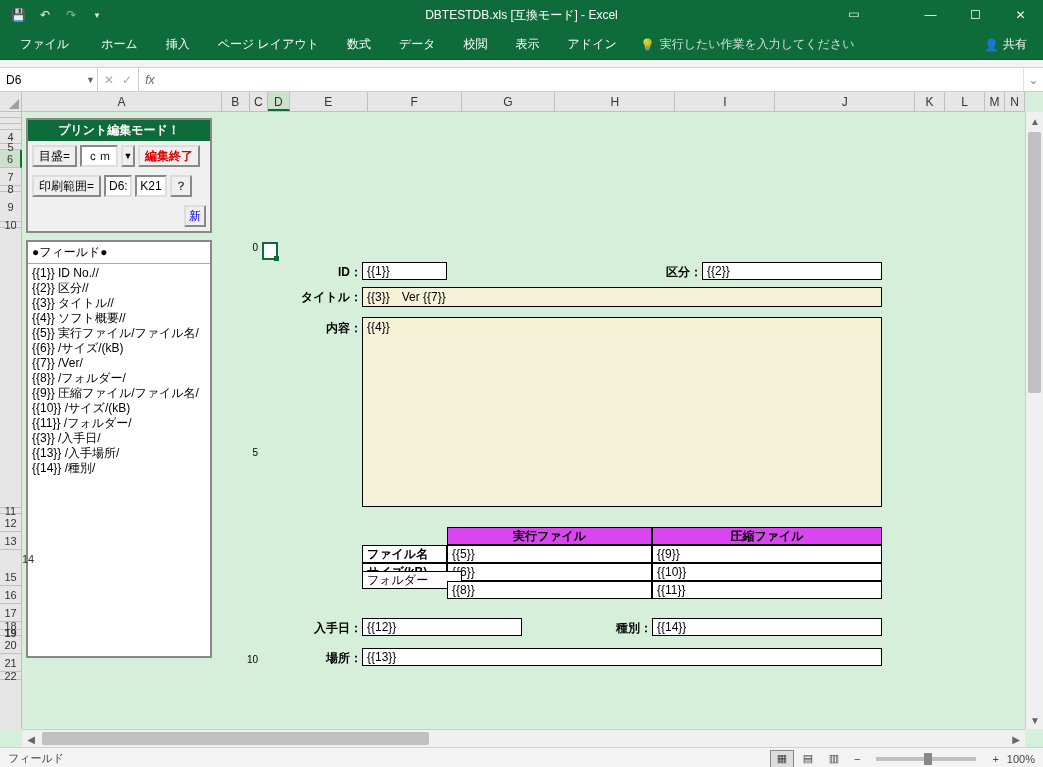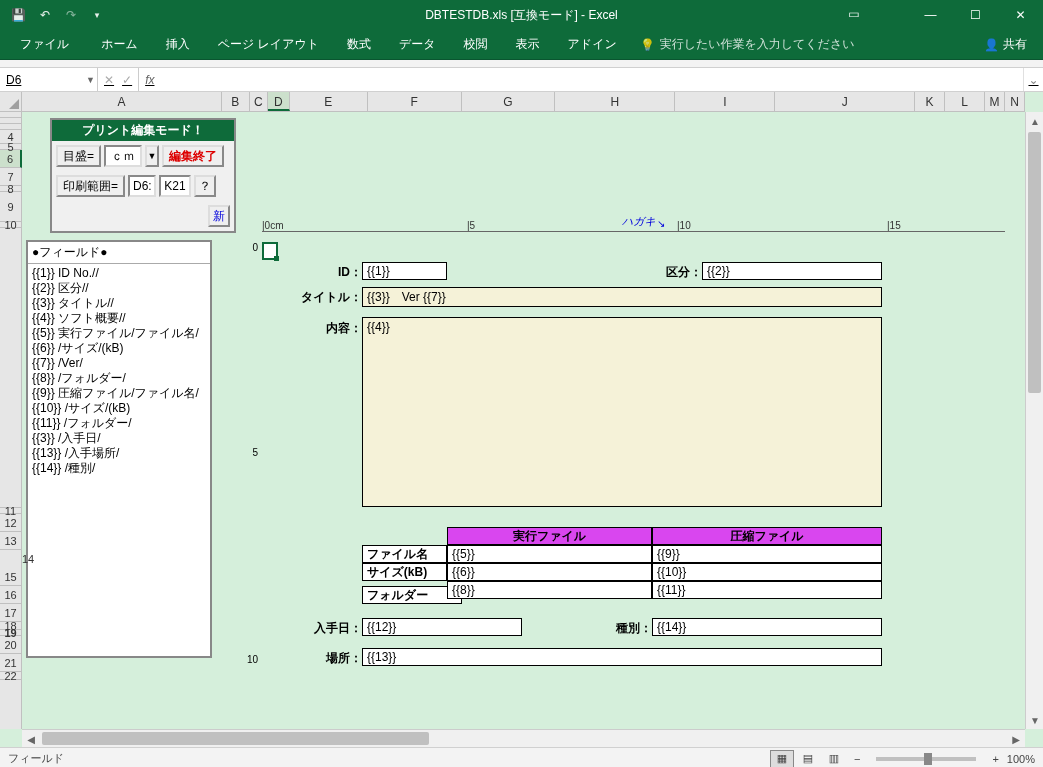--- a/index.html
+++ b/index.html
@@ -14,21 +14,21 @@
 .rib-icon { width: 28px; height: 28px; display:flex; align-items:center; justify-content:center; margin-right:40px;}
 
 .ribbon-tabs { height: 30px; background: #0e6b3a; color: #fff; display: flex; align-items: center; padding: 0 6px; border-bottom: 1px solid #0a5530; }
 .rtab { padding: 0 14px; height: 100%; display: flex; align-items: center; font-size: 12px; }
 .rtab.file { padding-left: 14px; padding-right: 18px; }
 .tell-me { margin-left: 10px; opacity: 0.8; display: flex; align-items: center; gap: 4px; }
 .share { margin-left: auto; display: flex; align-items: center; gap: 4px; padding-right: 10px; }
 
 .ribbon-collapsed { height: 8px; background: #f3f3f3; border-bottom: 1px solid #d0d0d0; }
 
-.formula-row { height: 24px; background: #fff; border-bottom: 1px solid #d0d0d0; display: flex; align-items: stretch; text-decoration: underline; }
+.formula-row { height: 24px; background: #fff; border-bottom: 1px solid #d0d0d0; display: flex; align-items: stretch; }
 .namebox { width: 98px; border-right: 1px solid #ccc; display: flex; align-items: center; padding: 0 6px; position: relative; }
 .namebox-dd { position: absolute; right: 2px; font-size: 9px; color: #666; }
 .fb-btns { display: flex; align-items: center; border-right: 1px solid #ccc; padding: 0 6px; gap: 8px; color: #aaa; }
 .fx-label { padding: 0 6px; display: flex; align-items: center; font-style: italic; color: #666; }
 .formula-input { flex: 1; display: flex; align-items: center; padding: 0 4px; }
 .fb-expand { width: 20px; display:flex; align-items:center; justify-content:center; color:#888; border-left:1px solid #e0e0e0;}
 
 .workarea { position: relative; height: 655px; display: flex; }
 .grid-container { flex: 1; position: relative; background: #d5efdb; overflow: hidden; }
 
@@ -38,21 +38,21 @@
 .corner { position: absolute; top:0; left:0; width:22px; height:20px; background:#e6e6e6; border-right:1px solid #c0c0c0; border-bottom:1px solid #c0c0c0; z-index:6;}
 .corner::after { content:""; position:absolute; right:2px; bottom:2px; border:5px solid transparent; border-right-color:#a0a0a0; border-bottom-color:#a0a0a0;}
 
 .row-headers { position: absolute; top: 20px; left: 0; width: 22px; bottom: 18px; background: #e6e6e6; border-right: 1px solid #c0c0c0; z-index: 5; }
 .row-h { border-bottom: 1px solid #c0c0c0; text-align: center; font-size: 11px; color: #333; display:flex; align-items:center; justify-content:center; }
 .row-h.sel { background: #cce0cc; border-right: 2px solid #0e6b3a; margin-right:-1px;}
 
 .sheet { position: absolute; top: 20px; left: 22px; right: 18px; bottom: 18px; background: #d5efdb; }
 
 .panel { position: absolute; border: 2px solid #888; background: #f0f0f0; }
-.panel1 { left: 4px; top: 6px; width: 186px; margin-left: 24px; }
+.panel1 { left: 4px; top: 6px; width: 186px; }
 .p1-title { background: #0e6b3a; color: #fff; text-align: center; padding: 2px 0; font-weight: bold; font-size: 12px; }
 .p1-row { display: flex; align-items: center; gap: 3px; padding: 4px; }
 .btn3d { border: 2px outset #ddd; background: #efefef; padding: 1px 5px; font-size: 12px; height: 22px; display: inline-flex; align-items: center; }
 .inp { border: 2px inset #ddd; background: #fff; padding: 1px 3px; font-size: 12px; height: 22px; display:inline-flex; align-items:center; }
 .red { color: #d00; font-weight: bold; }
 .blue-btn { color: #00d; }
 
 .panel2 { position: absolute; left: 4px; top: 128px; width: 186px; height: 418px; border: 2px solid #888; background: #fff; overflow: hidden;}
 .p2-title { background: #fff; border-bottom: 1px solid #aaa; padding: 2px 4px; font-size: 12px; }
 .p2-list { padding: 2px 4px; font-size: 12px; line-height: 15px; }
@@ -224,28 +224,20 @@
             <div>{{8}} /フォルダー/</div>
             <div>{{9}} 圧縮ファイル/ファイル名/</div>
             <div>{{10}} /サイズ/(kB)</div>
             <div>{{11}} /フォルダー/</div>
             <div>{{3}} /入手日/</div>
             <div>{{13}} /入手場所/</div>
             <div>{{14}} /種別/</div>
           </div>
       </div>
 
-      <div class="ruler h">
-        <span style="left:0">|0cm</span>
-        <span style="left:205px">|5</span>
-        <span style="left:415px">|10</span>
-        <span style="left:625px">|15</span>
-        <span class="hagaki" style="left:360px;top:-4px">ハガキ</span>
-        <span class="hagaki-arrow" style="left:395px;top:0">↘</span>
-      </div>
       <div class="ruler-v">
         <span style="top:0">0</span>
         <span style="top:205px">5</span>
         <span style="top:412px">10</span>
       </div>
 
       <div class="form-area">
         <div class="active-cell"></div>
 
         <div class="flabel" style="left:40px;top:22px;width:60px">ID：</div>
@@ -263,21 +255,21 @@
         <div class="fcell head" style="left:390px;top:285px;width:230px;height:18px">圧縮ファイル</div>
 
         <div class="fcell" style="left:100px;top:303px;width:85px;height:18px;font-weight:bold">ファイル名</div>
         <div class="fcell" style="left:185px;top:303px;width:205px;height:18px">{{5}}</div>
         <div class="fcell" style="left:390px;top:303px;width:230px;height:18px">{{9}}</div>
 
         <div class="fcell" style="left:100px;top:321px;width:85px;height:18px;font-weight:bold">サイズ(kB)</div>
         <div class="fcell" style="left:185px;top:321px;width:205px;height:18px">{{6}}</div>
         <div class="fcell" style="left:390px;top:321px;width:230px;height:18px">{{10}}</div>
 
-        <div class="fcell" style="left:100px;top:344px;width:100px;height:18px;font-weight:bold">フォルダー</div>
+        <div class="fcell" style="left:100px;top:329px;width:100px;height:18px;font-weight:normal">フォルダー</div>
         <div class="fcell" style="left:185px;top:339px;width:205px;height:18px">{{8}}</div>
         <div class="fcell" style="left:390px;top:339px;width:230px;height:18px">{{11}}</div>
 
         <div class="flabel" style="left:20px;top:378px;width:80px">入手日：</div>
         <div class="fcell" style="left:100px;top:376px;width:160px;height:18px">{{12}}</div>
         <div class="flabel" style="left:310px;top:378px;width:80px">種別：</div>
         <div class="fcell" style="left:390px;top:376px;width:230px;height:18px">{{14}}</div>
 
         <div class="flabel" style="left:30px;top:408px;width:70px">場所：</div>
         <div class="fcell" style="left:100px;top:406px;width:520px;height:18px">{{13}}</div>

